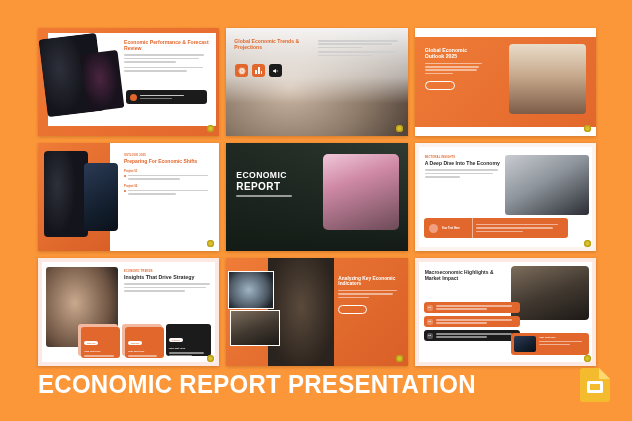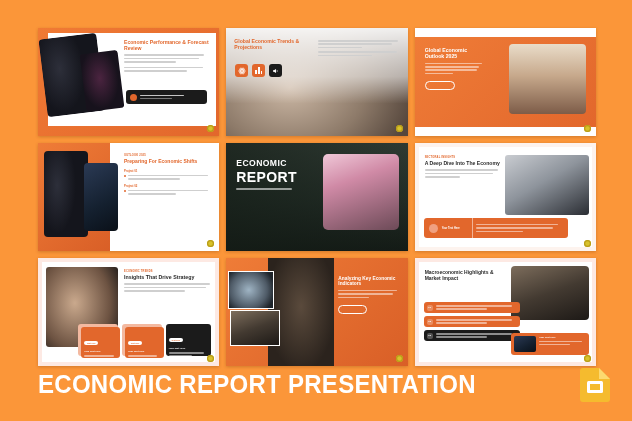--- a/index.html
+++ b/index.html
@@ -191,23 +191,23 @@
               <span class="ln" style="width:58%;display:block"></span>
             </span>
         </div>
       </div>
     </div>
     <div class="dotlogo"></div>
   </div>
 
   <div class="slide photo ph-city">
     <div style="position:absolute;inset:0;background:linear-gradient(90deg,rgba(20,28,22,.72),rgba(20,28,22,.35));"></div>
-    <div style="position:absolute;left:10px;top:16px;">
+    <div style="position:absolute;left:10px;top:28px;">
       <div style="font-size:8.6px;font-weight:bold;color:#fff;letter-spacing:.4px;line-height:1.15;">ECONOMIC</div>
-      <div style="font-size:14px;font-weight:bold;color:#fff;letter-spacing:.4px;line-height:1.15;">REPORT</div>
+      <div style="font-size:10px;font-weight:bold;color:#fff;letter-spacing:.4px;line-height:1.15;">REPORT</div>
       <div class="ln w" style="width:56px;margin-top:3px;"></div>
     </div>
     <div class="photo ph-mall2" style="position:absolute;right:9px;top:11px;width:76px;height:76px;border-radius:5px;"></div>
   </div>
 
   <div class="slide" style="background:#fdf3ee;">
     <div style="position:absolute;left:4px;top:4px;right:4px;bottom:4px;background:#fff;"></div>
     <div style="position:absolute;left:10px;top:13px;width:76px;">
       <div class="eyebrow">Sectoral Insights</div>
       <div class="h d" style="font-size:5.1px;margin-top:1.5px;">A Deep Dive Into The Economy</div>

